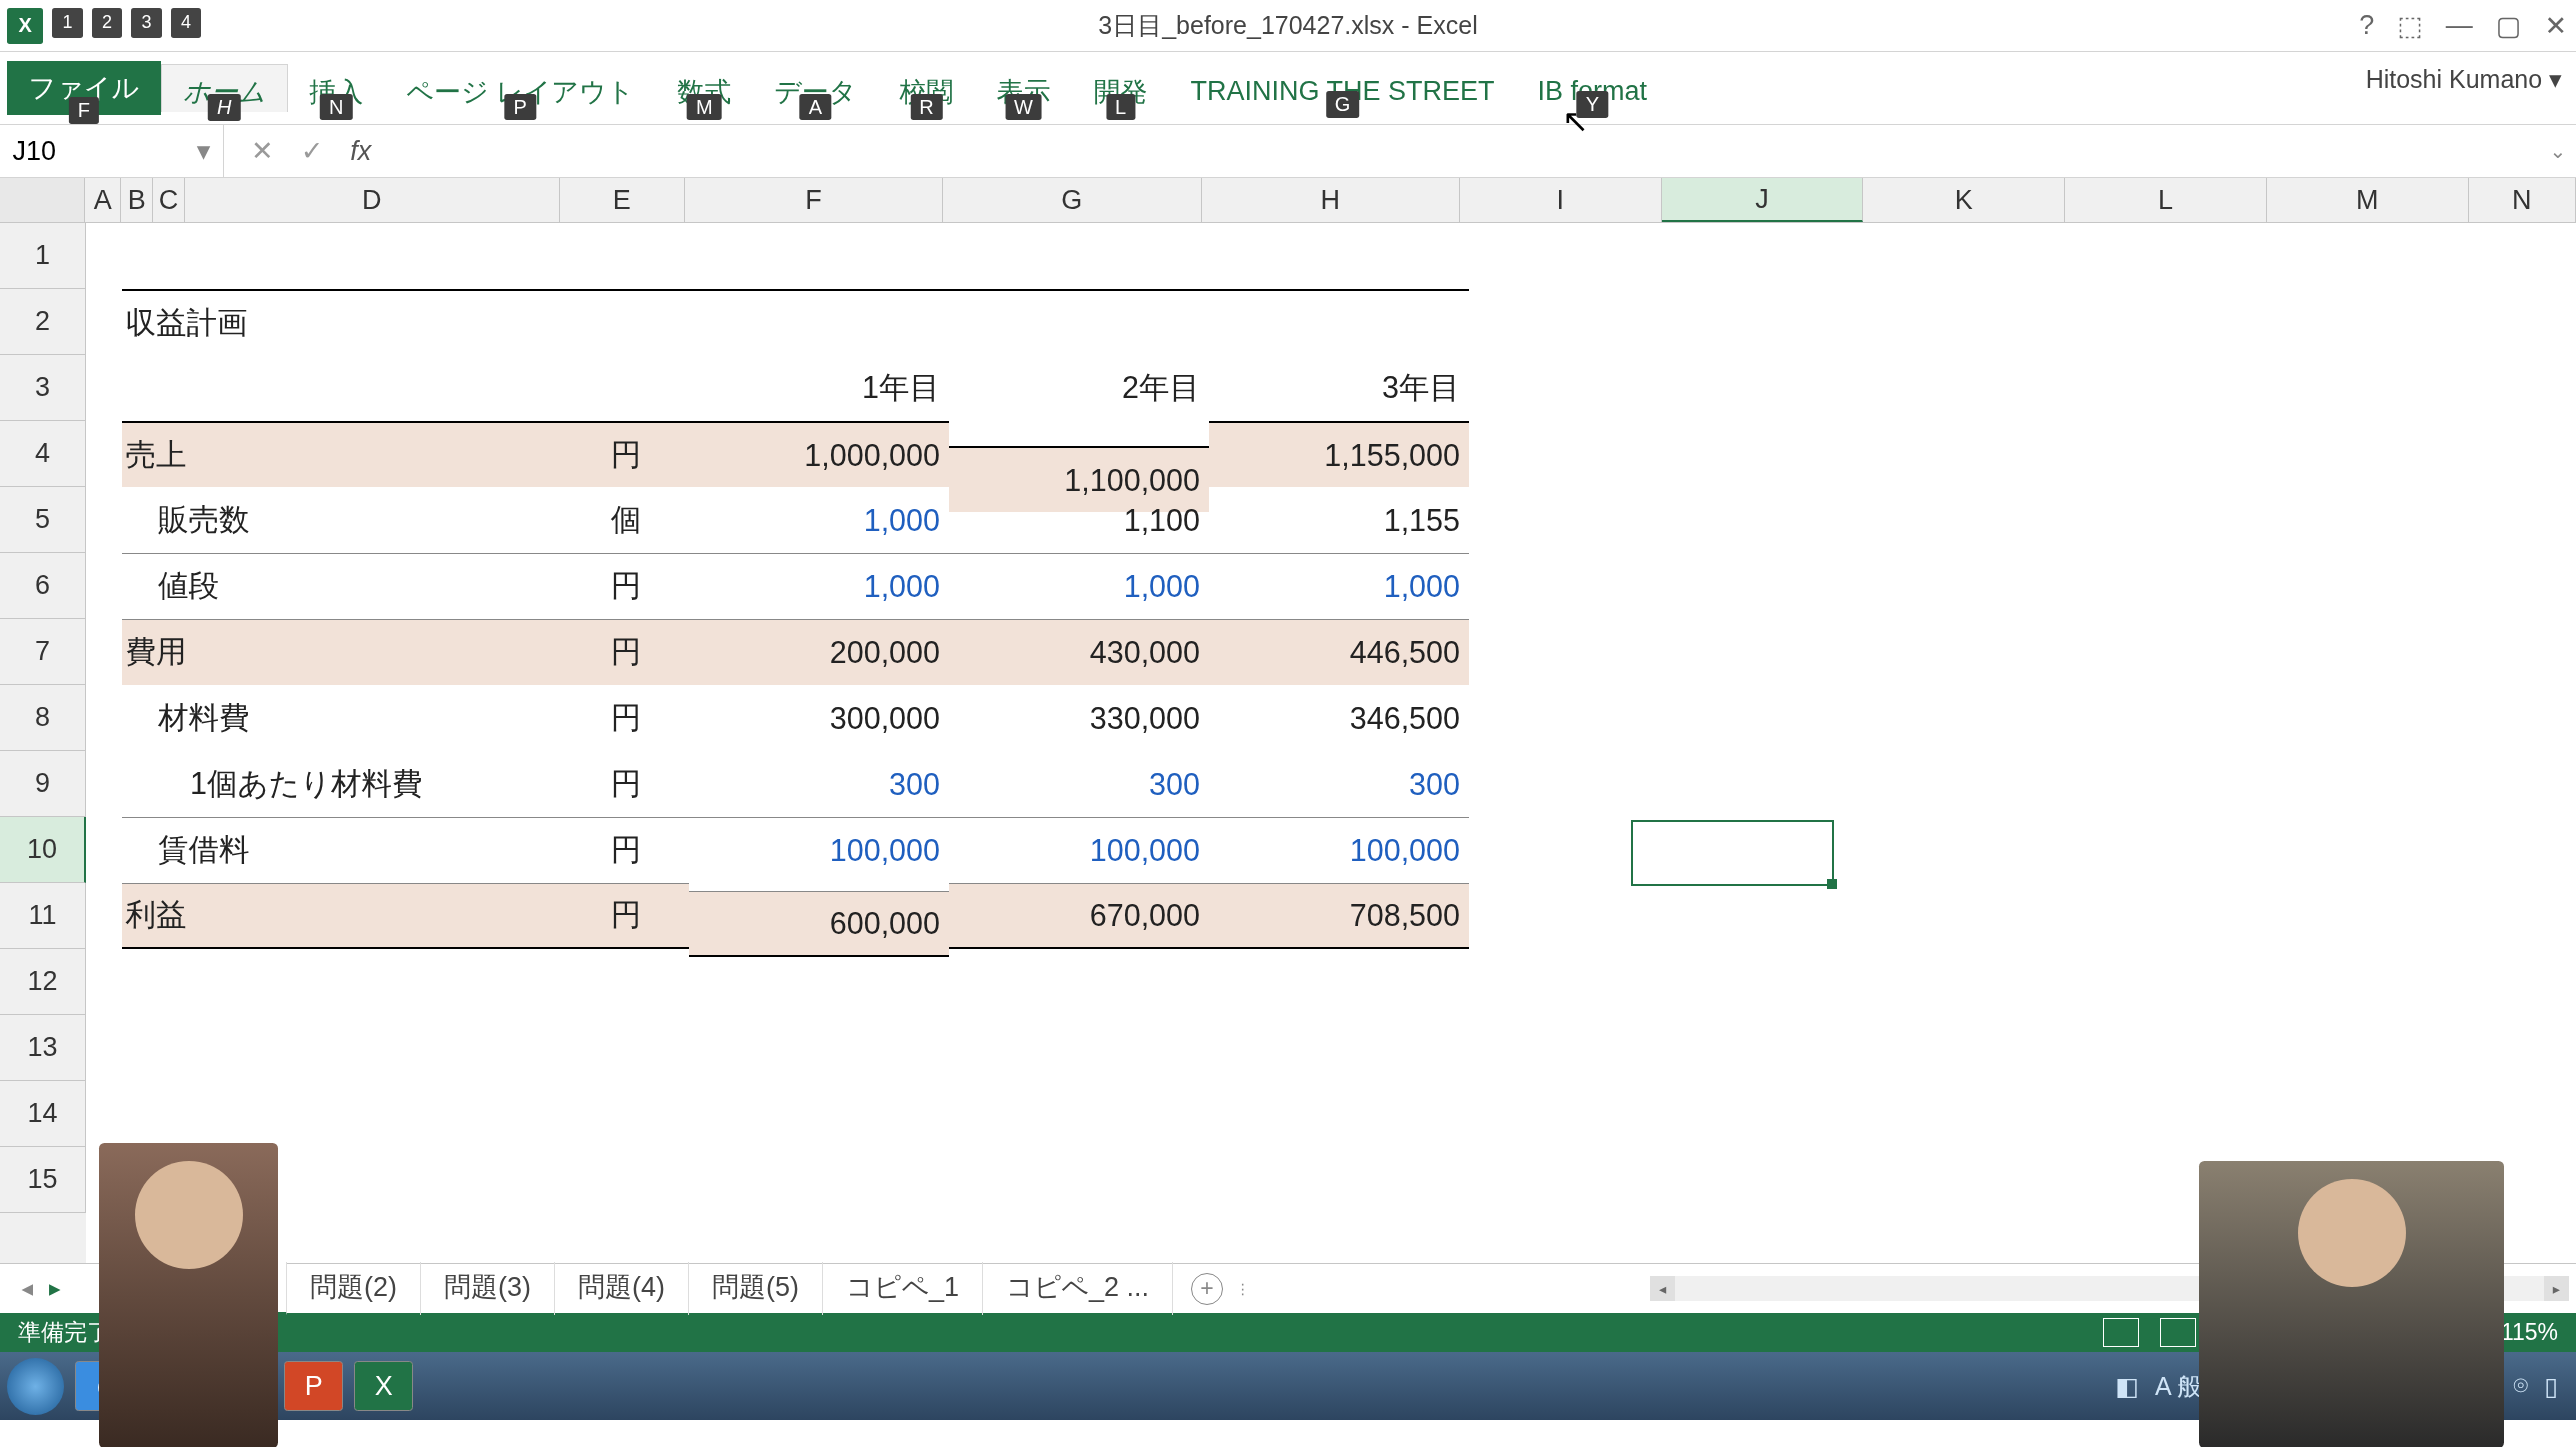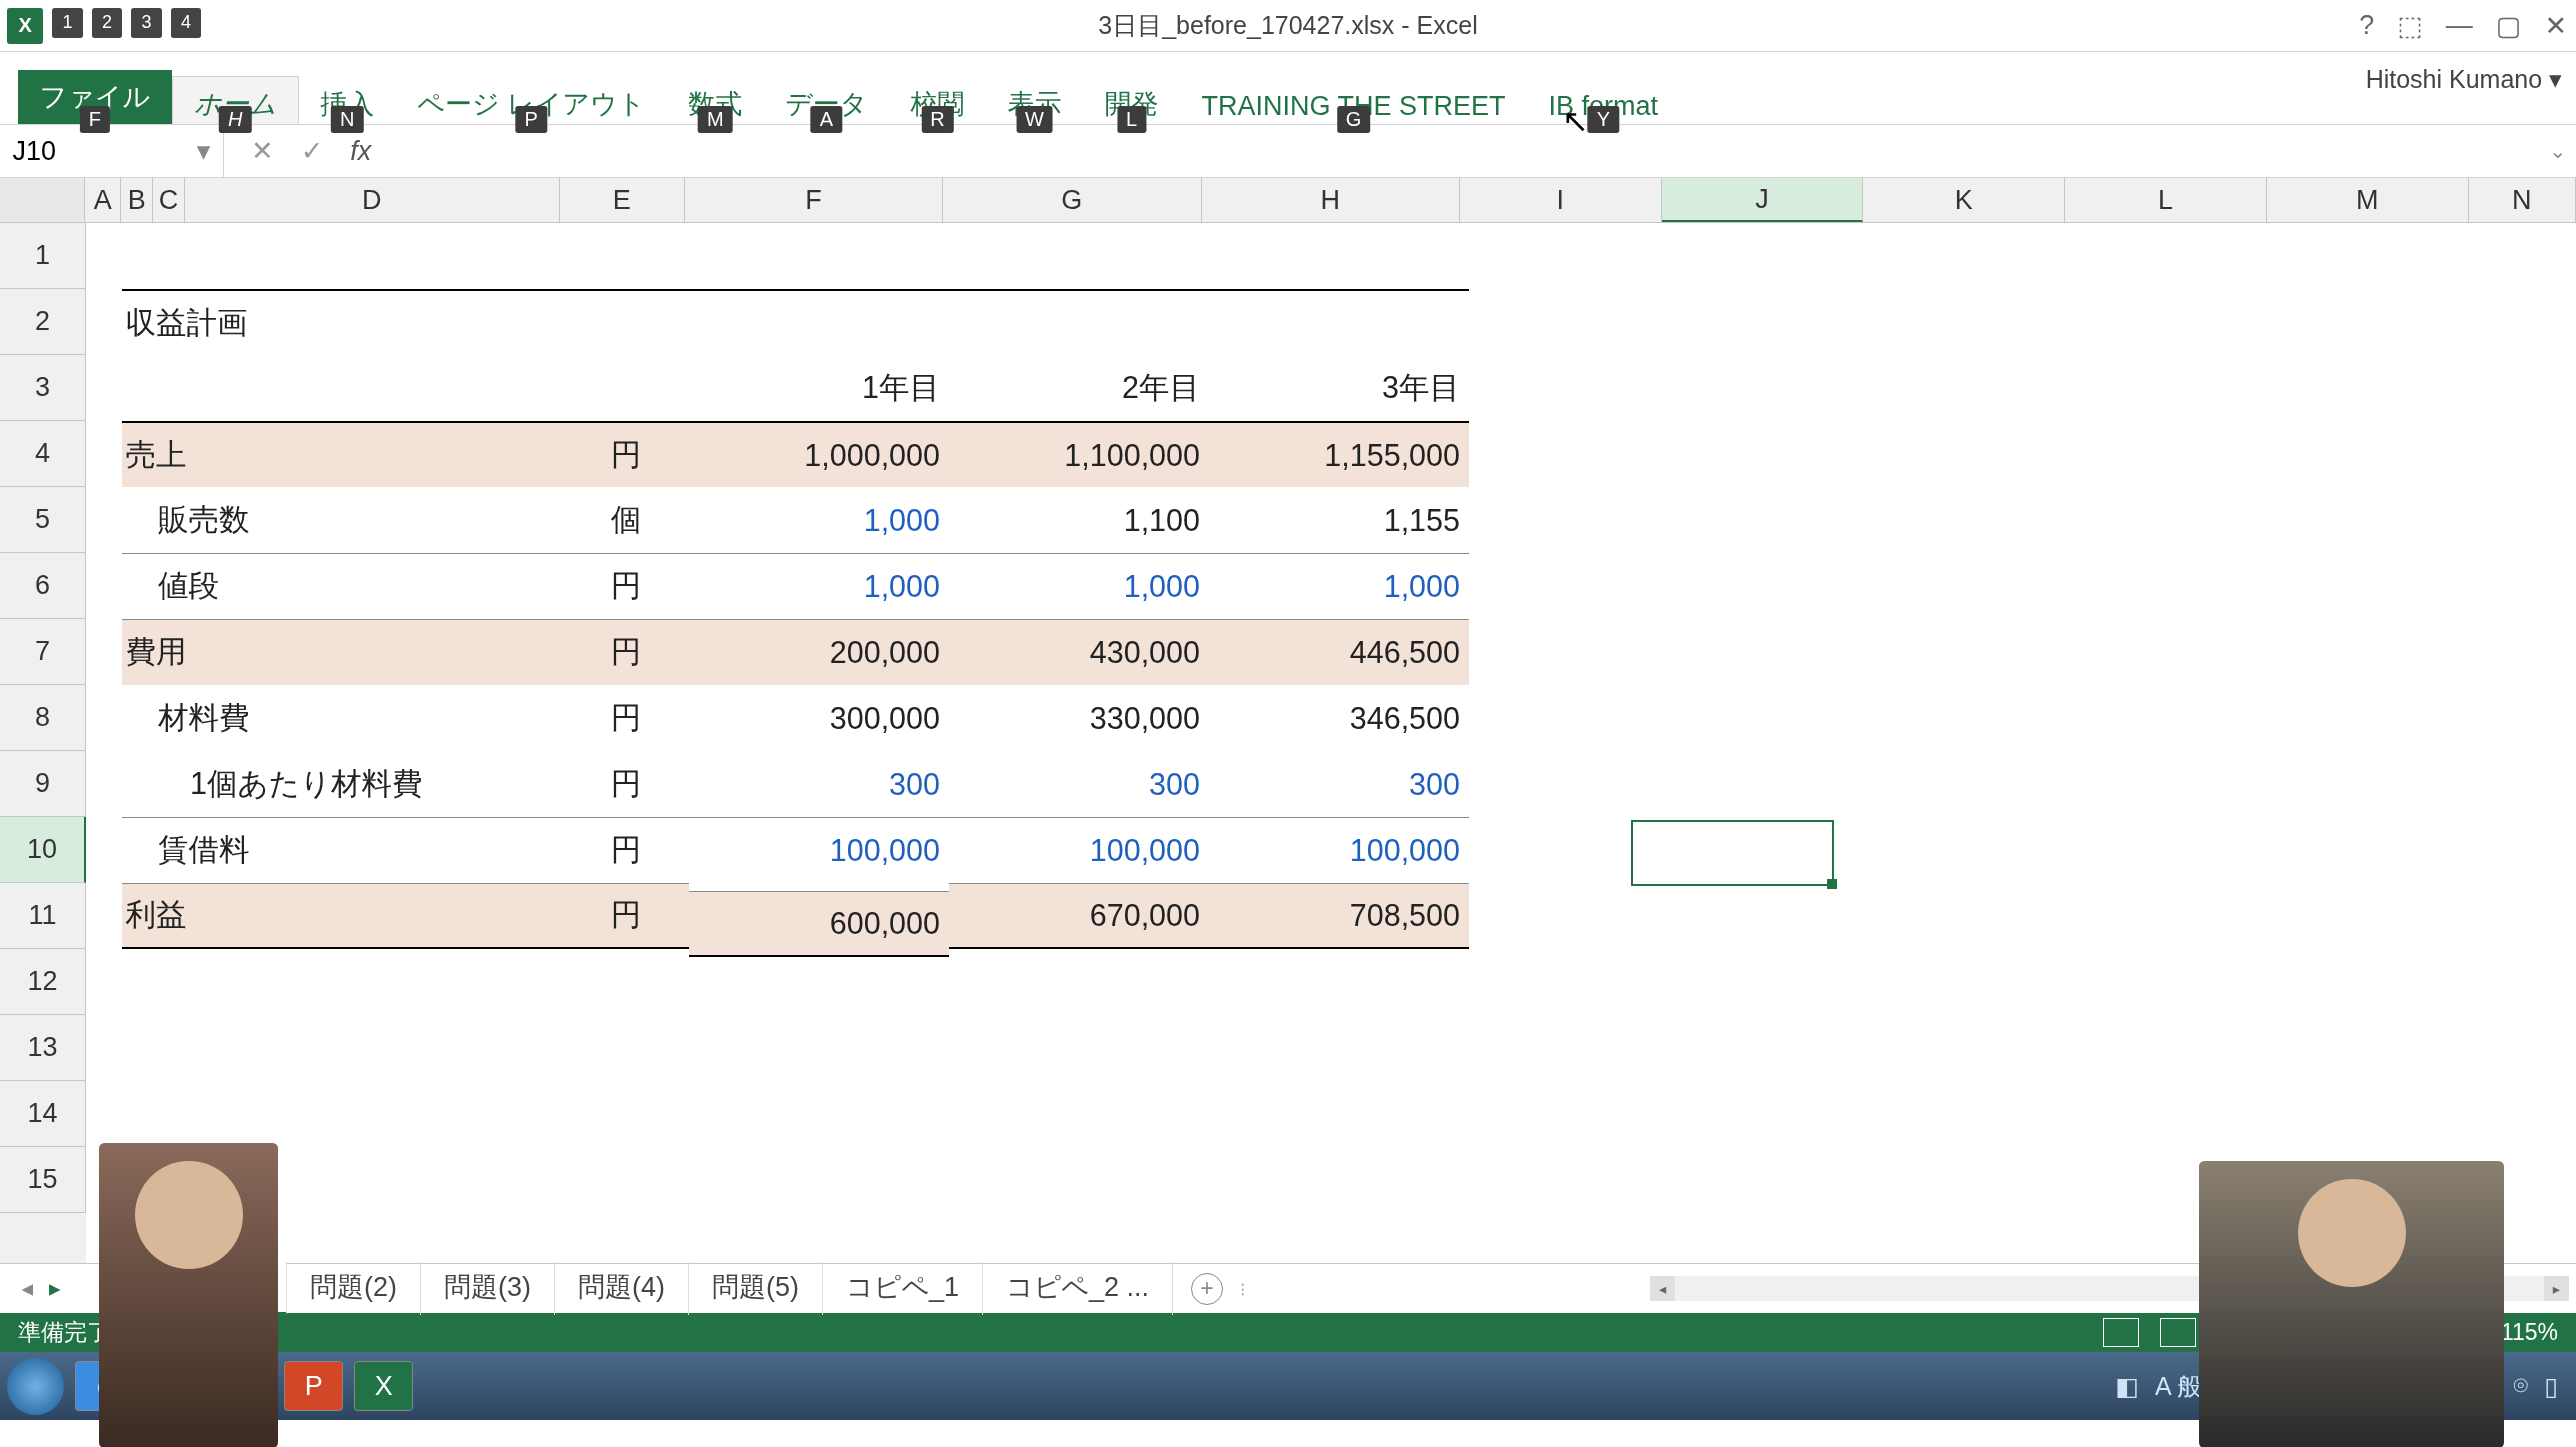--- a/index.html
+++ b/index.html
@@ -8,21 +8,21 @@
 
 .titlebar { height:52px; background:#fff; display:flex; align-items:center; position:relative; border-bottom:0.9px solid #d4d4d4; }
 .titlebar .qat { display:flex; gap:9px; padding-left:7.2px; }
 .titlebar .qat .qicon { width:36px; height:36px; background:#217346; color:#fff; display:flex; align-items:center; justify-content:center; font-weight:bold; font-size:20px; border-radius:2.7px;}
 .titlebar .qat .small { width:30.5px; height:30.5px; background:#444; color:#fff; font-size:18px; border-radius:2.7px; display:flex; align-items:center; justify-content:center;}
 .titlebar .title { position:absolute; left:50%; transform:translateX(-50%); font-size:25px; color:#444;}
 .titlebar .winbtns { position:absolute; right:9px; display:flex; gap:23px; font-size:27px; color:#666;}
 .titlebar .winbtns span{cursor:pointer;}
 
 
-.ribbon { height:72px; background:#fff; display:flex; align-items:flex-end; position:relative; padding-left:18px;}
+.ribbon { height:72px; background:#fff; display:flex; align-items:center; position:relative; padding-left:7px;}
 .ribbon .tab { padding:9px 21.5px 1.8px 21.5px; font-size:27px; color:#217346; position:relative; }
 .ribbon .file { background:#217346; color:#fff; padding:9px 21.5px;}
 .ribbon .active { background:#f3f3f3; border:0.9px solid #d4d4d4; border-bottom:none;font-style:italic;}
 .ribbon .key { position:absolute; left:50%; transform:translateX(-50%); bottom:-9px; background:#3c3c3c; color:#fff; font-size:20px; padding:1.8px 9px; border-radius:2.7px;}
 .ribbon .user { position:absolute; right:14.4px; top:12.6px; font-size:25px; color:#444;}
 
 
 .fbar { height:54px; border-top:0.9px solid #d4d4d4; border-bottom:0.9px solid #d4d4d4; display:flex; align-items:center; background:#fff;}
 .fbar .namebox { width:224px; border-right:0.9px solid #d4d4d4; height:100%; display:flex; align-items:center; padding:0 12.6px; font-size:27px;}
 .fbar .namebox .dd{margin-left:auto;color:#888;}
@@ -196,21 +196,21 @@
         <div class="cell " style="width: 603px;"></div>
         <div class="cell r" style="width: 260px;">1年目</div>
         <div class="cell r" style="width: 260px;">2年目</div>
         <div class="cell r" style="width: 260px;">3年目</div>
       </div>
       <div class="row">
         <div class="cell " style="width: 36px;"></div>
         <div class="cell hl thick-top" style="width: 441px; padding-left: 3.6px;">売上</div>
         <div class="cell c hl thick-top" style="width: 126px;">円</div>
         <div class="cell r hl thick-top" style="width: 260px;">1,000,000</div>
-        <div class="cell r hl thick-top" style="width: 260px;">1,100,000</div>
+        <div class="cell r hl thick-top" style="width: 260px; margin-top: 25px;">1,100,000</div>
         <div class="cell r hl thick-top" style="width: 260px;">1,155,000</div>
       </div>
       <div class="row">
         <div class="cell " style="width: 36px;"></div>
         <div class="cell " style="width: 441px; padding-left: 36px;">販売数</div>
         <div class="cell c" style="width: 126px;">個</div>
         <div class="cell r blue" style="width: 260px;">1,000</div>
         <div class="cell r" style="width: 260px;">1,100</div>
         <div class="cell r" style="width: 260px;">1,155</div>
       </div>

